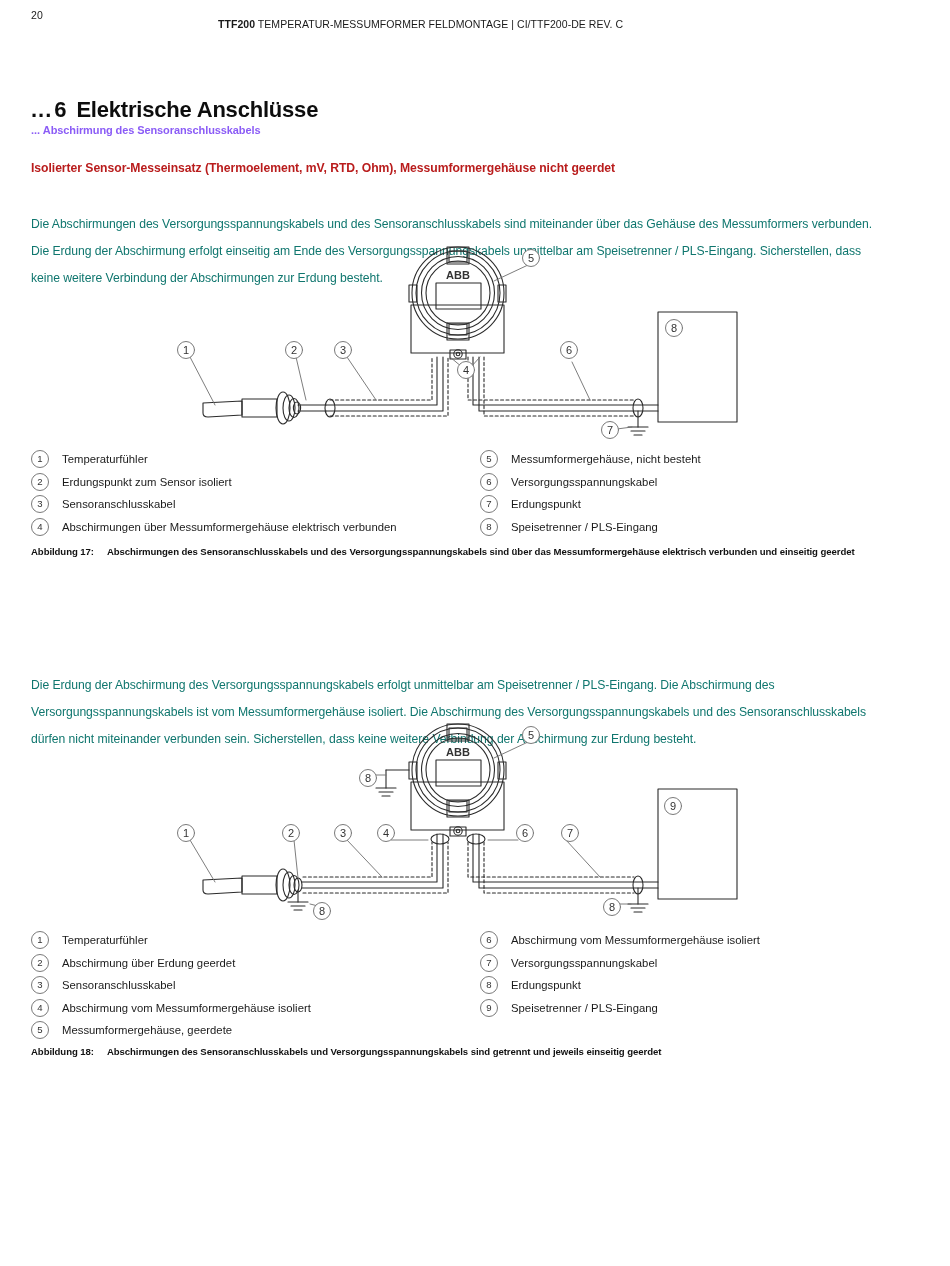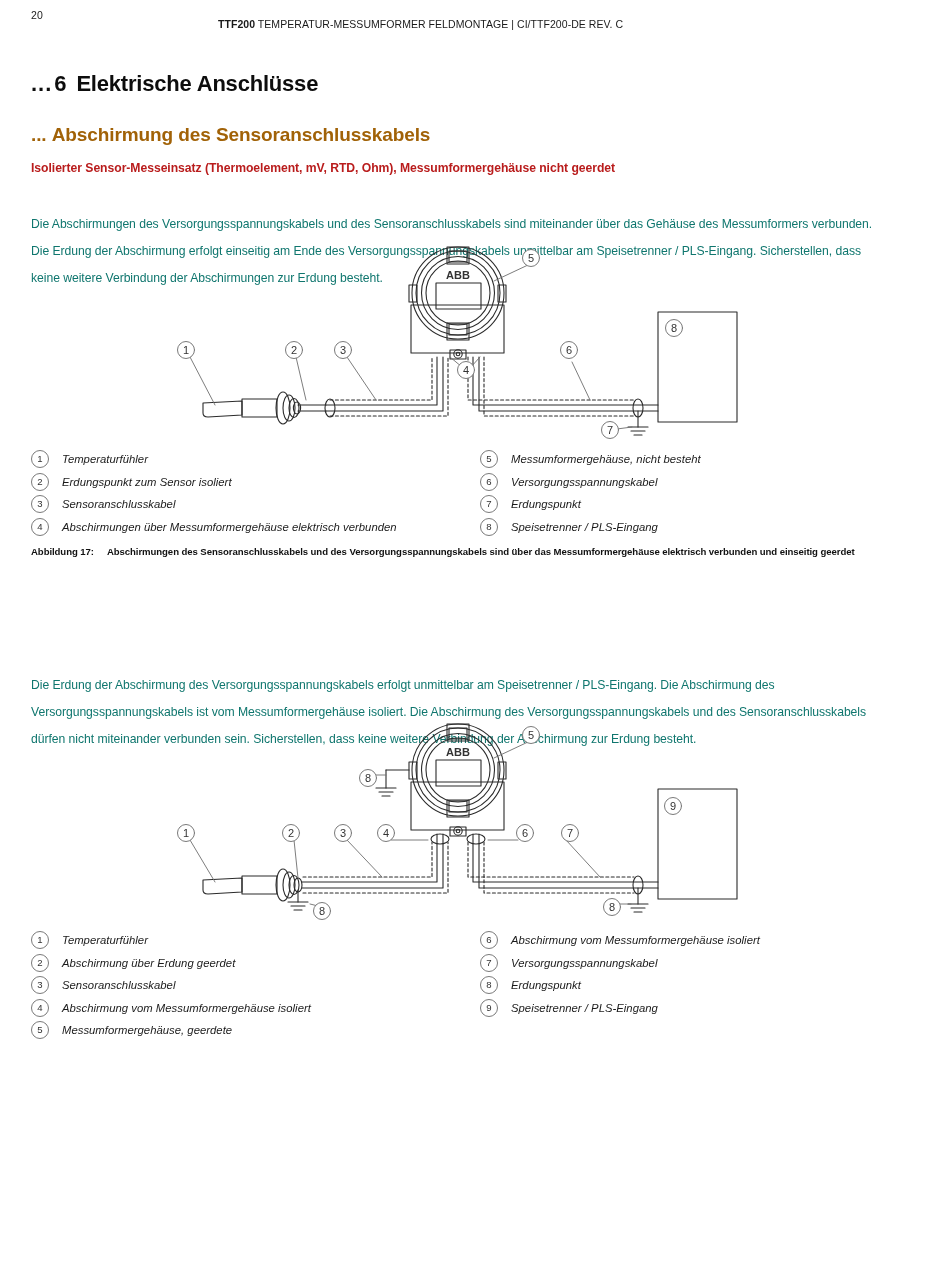--- a/index.html
+++ b/index.html
@@ -46,38 +46,38 @@
     white-space: nowrap;
     color: #1a1a1a;
     margin-left: 22px;
   }
   .header-title .brand { font-weight: bold; }
 
   
   .chapter-heading {
     position: absolute;
     left: 31px;
-    top: 71px;
+    top: 97px;
     font-size: 22px;
     font-weight: bold;
     letter-spacing: -0.2px;
     color: #0d0d0d;
     white-space: nowrap;
   }
   .chapter-heading .dots { letter-spacing: 1px; }
   .chapter-heading .num { margin-left: 2px; margin-right: 10px; }
 
   .section-heading {
     position: absolute;
     left: 31px;
     top: 124px;
-    font-size: 19px;
+    font-size: 11px;
     font-weight: bold;
     letter-spacing: -0.1px;
-    color: #a16207;
+    color: #8b5cf6;
     white-space: nowrap;
   }
 
   .sub-heading {
     position: absolute;
     left: 31px;
     font-size: 12.2px;
     font-weight: bold;
     letter-spacing: -0.05px;
     color: #b91c1c;
@@ -125,21 +125,20 @@
     font-size: 9.6px;
     line-height: 15px;
     text-align: center;
     color: #333;
     margin-right: 13px;
     background: #fff;
   }
   .legend-label {
     white-space: nowrap;
     letter-spacing: 0.02px;
-    font-style: italic;
   }
 
   
   .figure-caption {
     position: absolute;
     left: 31px;
     font-size: 9.6px;
     font-weight: bold;
     color: #111;
     white-space: nowrap;
@@ -497,14 +496,17 @@
     <div class="legend-row">
       <span class="legend-num">8</span>
       <span class="legend-label">Erdungspunkt</span>
     </div>
     <div class="legend-row">
       <span class="legend-num">9</span>
       <span class="legend-label">Speisetrenner / PLS-Eingang</span>
     </div>
   </div>
 
+  <div class="figure-caption" id="caption-18">
+    <span class="cap-num">Abbildung 18:</span><span>Abschirmungen des Sensoranschlusskabels und Versorgungsspannungskabels sind getrennt und jeweils einseitig geerdet</span>
+  </div>
 
 </div>
 
 </body></html>

